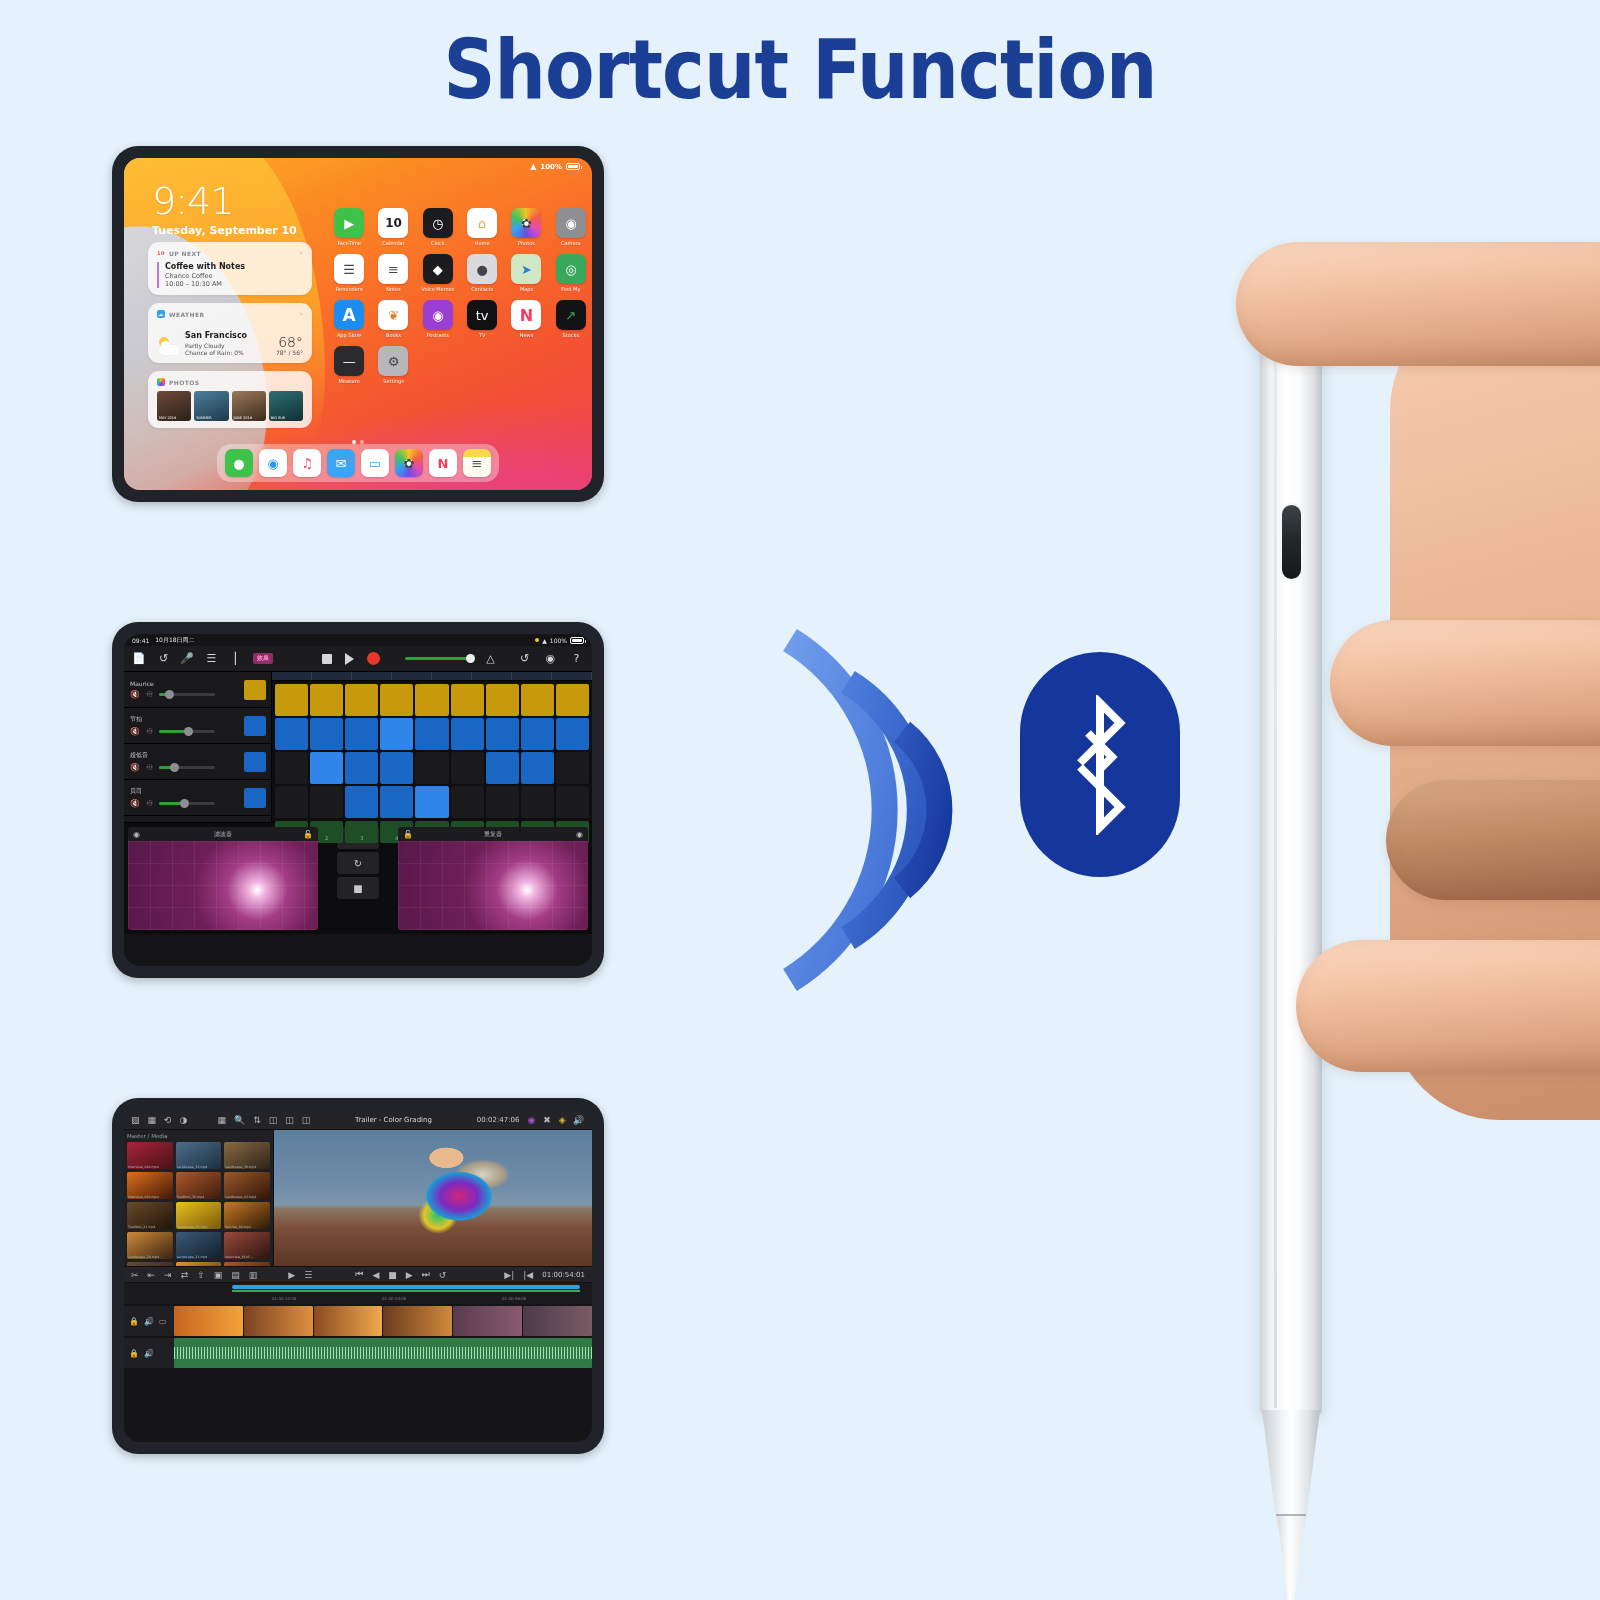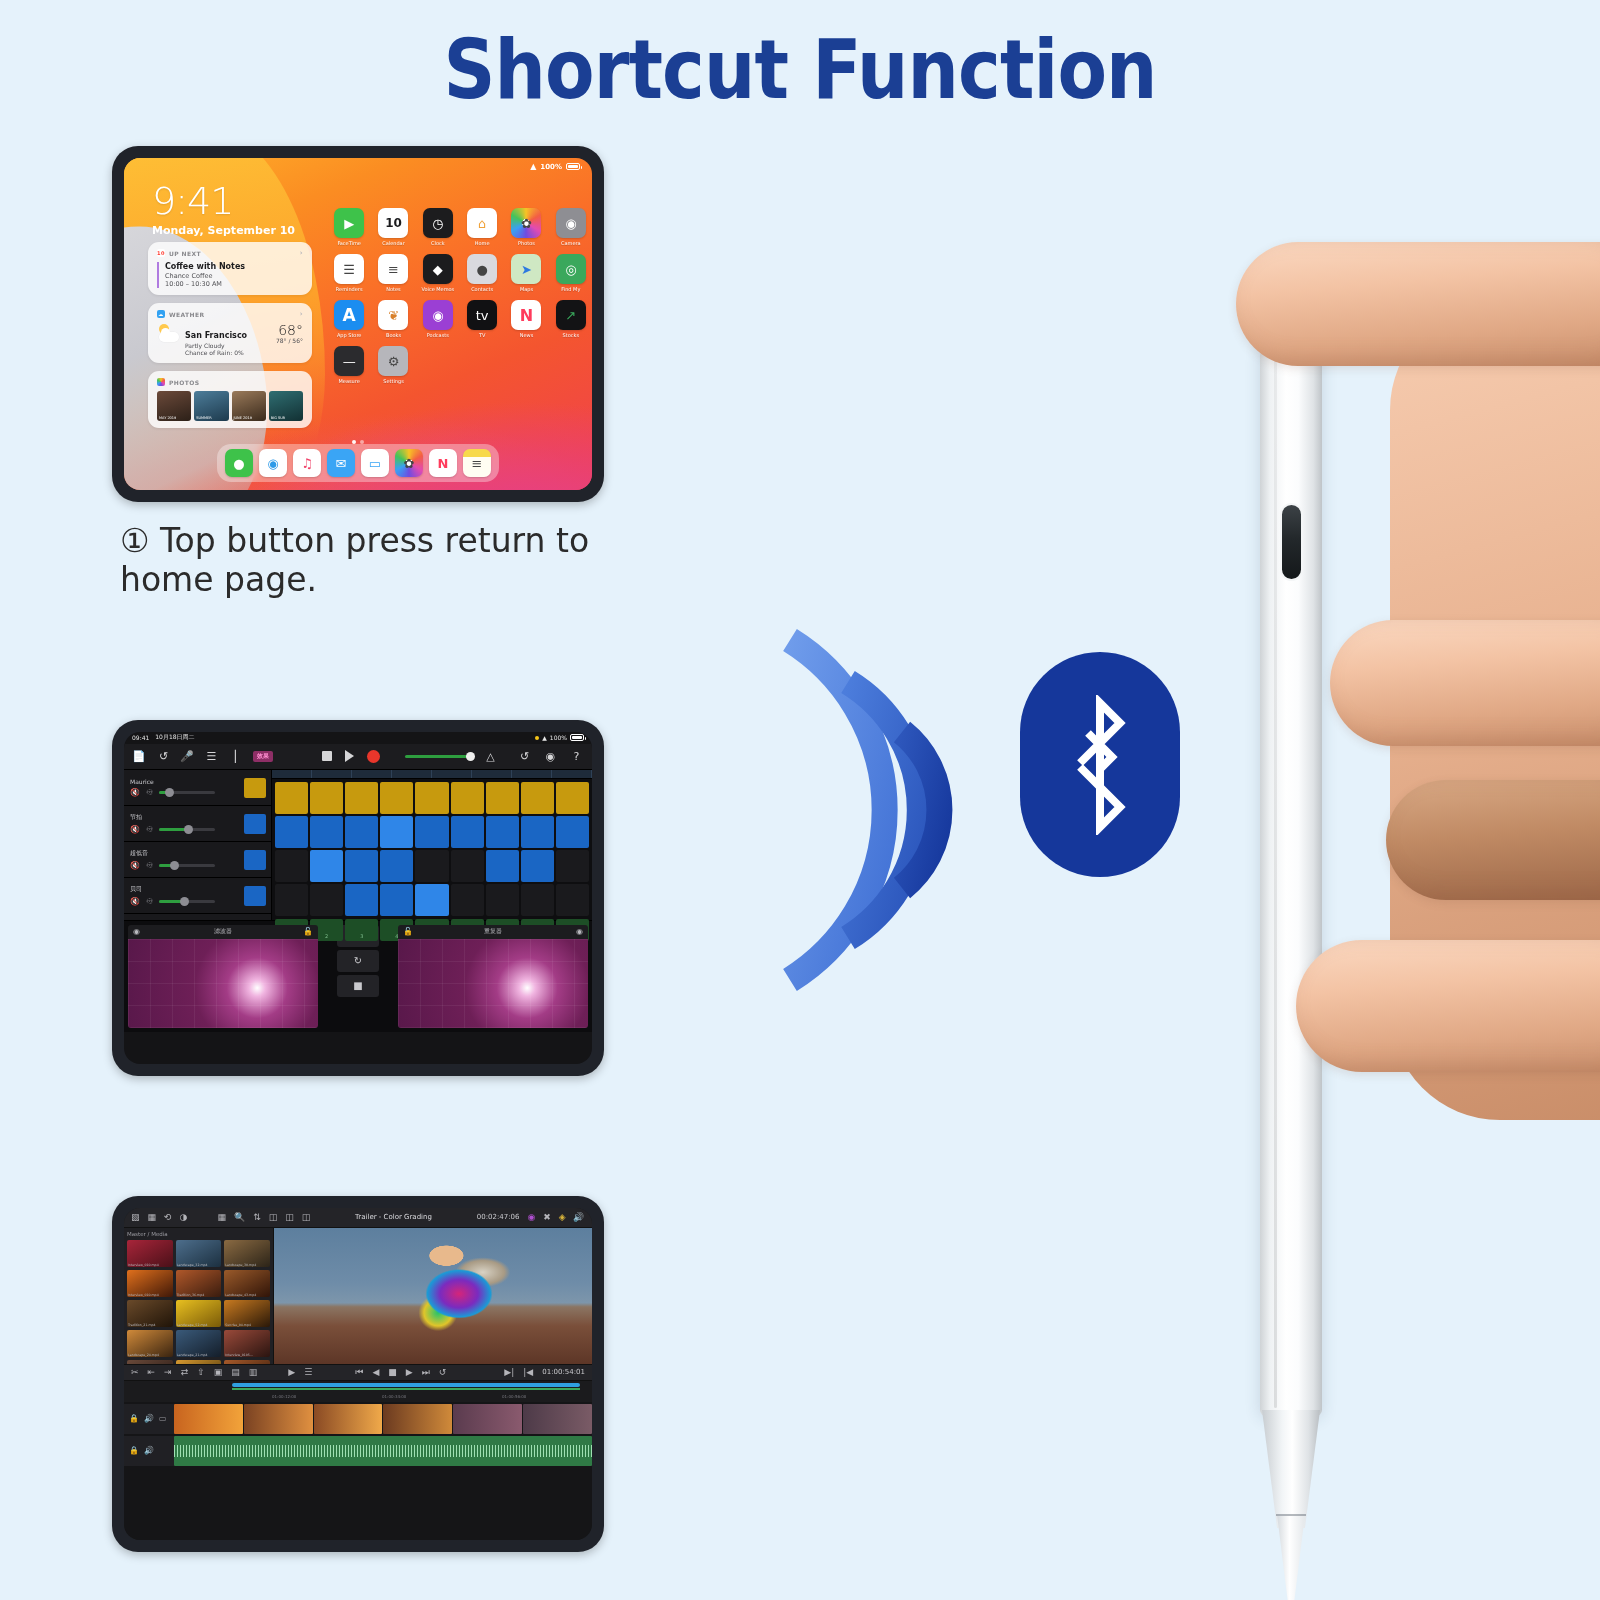--- a/index.html
+++ b/index.html
@@ -84,21 +84,21 @@
             color:#8a8a8e; letter-spacing:.4px; margin-bottom:5px; }
   .w-badge { width:8px;height:8px;border-radius:2px;background:#fff;color:#ff3b30;
              font-size:5px;display:flex;align-items:center;justify-content:center;font-weight:700;}
   .w-badge.blue{background:#33a2f2;color:#fff;}
   .w-badge.photos{background:conic-gradient(#f7c325,#f35d44,#e34bb0,#6f4ce0,#3aa0f2,#46c35a,#f7c325);}
   .w-chev { margin-left:auto; color:#b6b6bb; font-size:7px; }
   .w-event { border-left:2px solid #b07be0; padding-left:6px; }
   .w-ev-title { font-size:8px; font-weight:700; color:#1c1c1e; }
   .w-ev-sub { font-size:6.5px; color:#515155; margin-top:1px; }
   .w-ev-time { font-size:6.5px; color:#515155; }
-  .w-weather { display:flex; align-items:flex-start; }
+  .w-weather { display:flex; align-items:flex-end; }
   .w-sun { width:24px;height:20px;position:relative;flex:0 0 auto; }
   .w-sun .s { position:absolute; left:2px; top:1px; width:10px;height:10px;border-radius:50%;
               background:#ffc94d; }
   .w-sun .c { position:absolute; left:2px; bottom:1px; width:20px;height:10px;border-radius:6px;
               background:#fff; box-shadow:0 0 0 .5px rgba(0,0,0,.04); }
   .w-sun .c:before{content:"";position:absolute;left:2px;top:-4px;width:9px;height:9px;border-radius:50%;background:#fff;}
   .w-city { font-size:8px;font-weight:700;color:#1c1c1e; }
   .w-cond { font-size:6px;color:#4d4d52; }
   .w-temp { margin-left:auto; text-align:right; }
   .w-tbig { font-size:14px; font-weight:300; color:#1c1c1e; line-height:1; }
@@ -275,21 +275,21 @@
       <div class="home-bg"></div>
 
       <div class="statusbar">
         <span class="wifi-glyph">▲</span>
         <span>100%</span>
         <span class="batt"></span>
       </div>
 
       <div class="clock-area">
         <div class="clock-time">9:41</div>
-        <div class="clock-date">Monday, September 10</div>
+        <div class="clock-date">Tuesday, September 10</div>
       </div>
 
       <div class="widgets">
         <div class="widget">
           <div class="w-head">
             <span class="w-badge">10</span>
             <span>UP NEXT</span>
             <span class="w-chev">›</span>
           </div>
           <div class="w-event">
@@ -437,21 +437,20 @@
           <div class="app-ic" style="background: rgb(255, 255, 255); color: rgb(45, 154, 232);">◉</div>
           <div class="app-ic" style="background: rgb(255, 255, 255); color: rgb(240, 67, 106);">♫</div>
           <div class="app-ic" style="background: rgb(58, 165, 245);">✉</div>
           <div class="app-ic" style="background: rgb(255, 255, 255); color: rgb(58, 165, 245);">▭</div>
           <div class="app-ic" style="background: radial-gradient(circle, rgb(255, 255, 255) 18%, transparent 19%), conic-gradient(rgb(247, 195, 37), rgb(243, 93, 68), rgb(227, 75, 176), rgb(111, 76, 224), rgb(58, 160, 242), rgb(70, 195, 90), rgb(247, 195, 37)); color: rgb(68, 68, 68);">✿</div>
           <div class="app-ic" style="background: rgb(255, 255, 255); color: rgb(255, 59, 92); font-weight: 700;">N</div>
           <div class="app-ic" style="background: linear-gradient(rgb(247, 217, 74) 0px, rgb(247, 217, 74) 28%, rgb(255, 253, 242) 28%); color: rgb(68, 68, 68);">≡</div>
         </div>
     </div>
   </div>
-  <div class="caption">① Top button press return to home page.</div>
 
   <div class="ipad tall blk2">
     <div class="screen">
       <div class="gb">
 
         <div class="gb-status">
           <span>09:41</span>
           <span>10月18日周二</span>
           <span class="right">
             <span class="gb-dot"></span>

